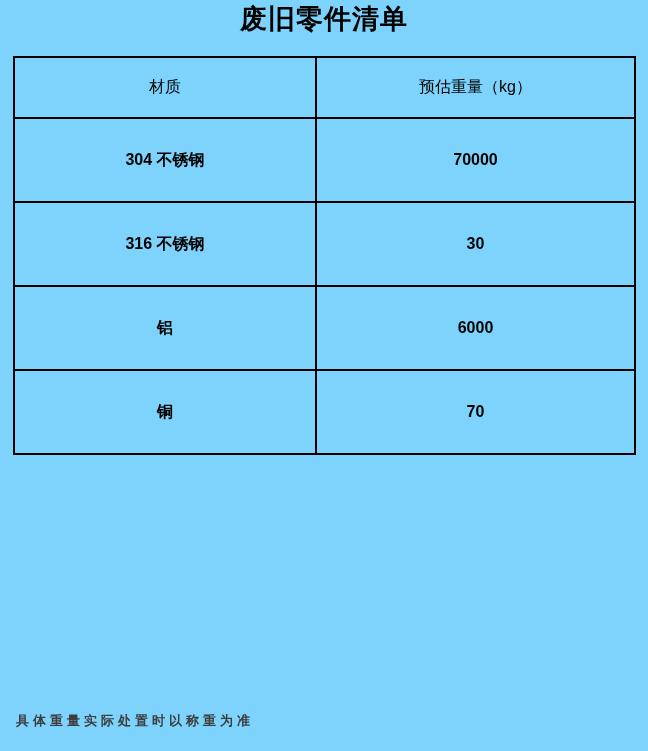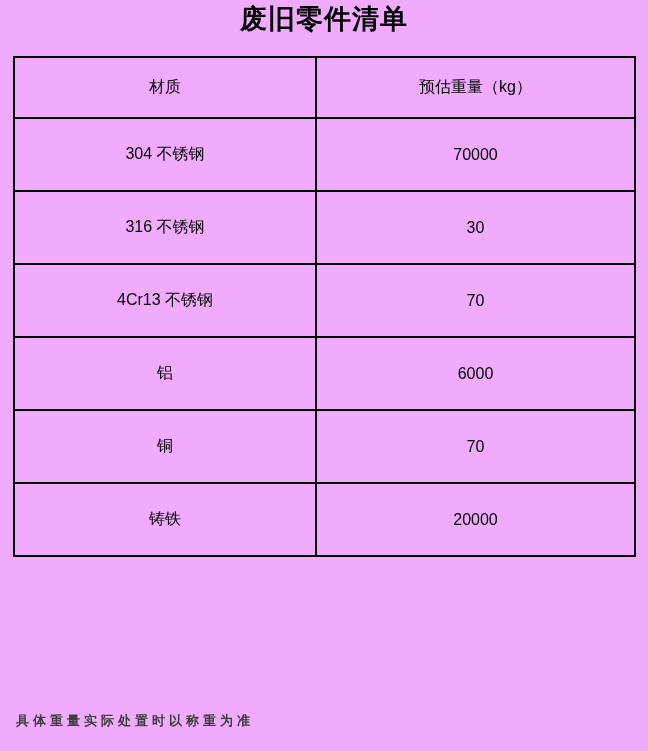--- a/index.html
+++ b/index.html
@@ -6,21 +6,21 @@
   html, body {
     width: 648px;
     background: #ffffff;
     font-family: "Liberation Sans", "DejaVu Sans", sans-serif;
     color: #000000;
   }
   .page {
     position: relative;
     width: 648px;
     height: 751px;
-    background: #f0abfc;
+    background: #7dd3fc;
     overflow: hidden;
   }
   .doc-title {
     margin-top: 3px;
     text-align: center;
     font-size: 27px;
     font-weight: 700;
     letter-spacing: 1px;
     line-height: 1.2;
     color: #000000;
@@ -40,21 +40,22 @@
     vertical-align: middle;
     font-size: 16px;
     font-weight: 400;
     color: #000000;
     padding: 15px;
   }
   table.parts-table thead th {
     height: 61px;
   }
   table.parts-table tbody td {
-    height: 73px;
+    height: 84px;
+    font-weight: bold;
   }
   .col-material { width: 302px; }
   .col-weight  { width: 319px; }
   .footnote {
     position: absolute;
     left: 16px;
     top: 712px;
     font-size: 13px;
     font-weight: 600;
     letter-spacing: 4px;
@@ -83,33 +84,25 @@
 
     <tr>
           <td>304 不锈钢</td>
           <td>70000</td>
         </tr>
         <tr>
           <td>316 不锈钢</td>
           <td>30</td>
         </tr>
         <tr>
-          <td>4Cr13 不锈钢</td>
-          <td>70</td>
-        </tr>
-        <tr>
           <td>铝</td>
           <td>6000</td>
         </tr>
         <tr>
           <td>铜</td>
           <td>70</td>
-        </tr>
-        <tr>
-          <td>铸铁</td>
-          <td>20000</td>
         </tr>
       </tbody>
   </table>
 
   <div class="footnote">具体重量实际处置时以称重为准</div>
 
 </div>
 
 </body></html>

